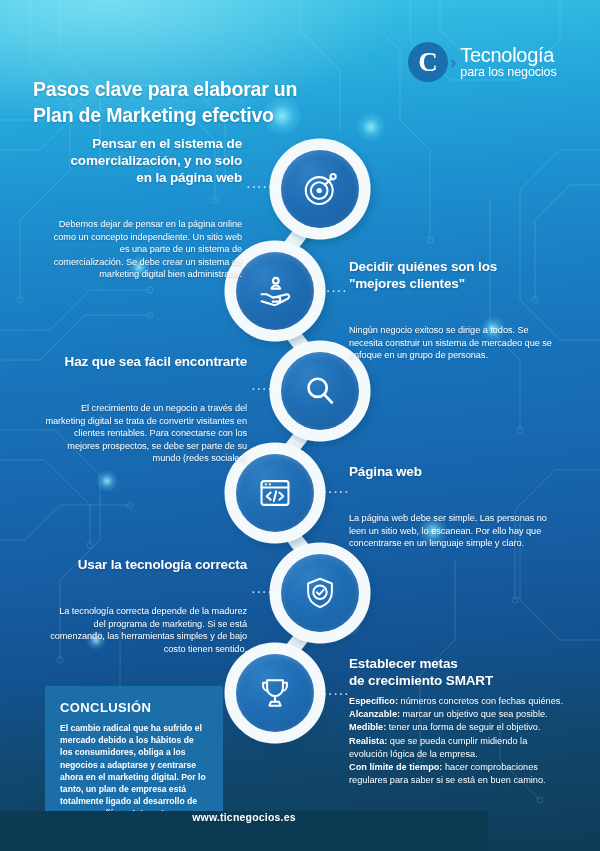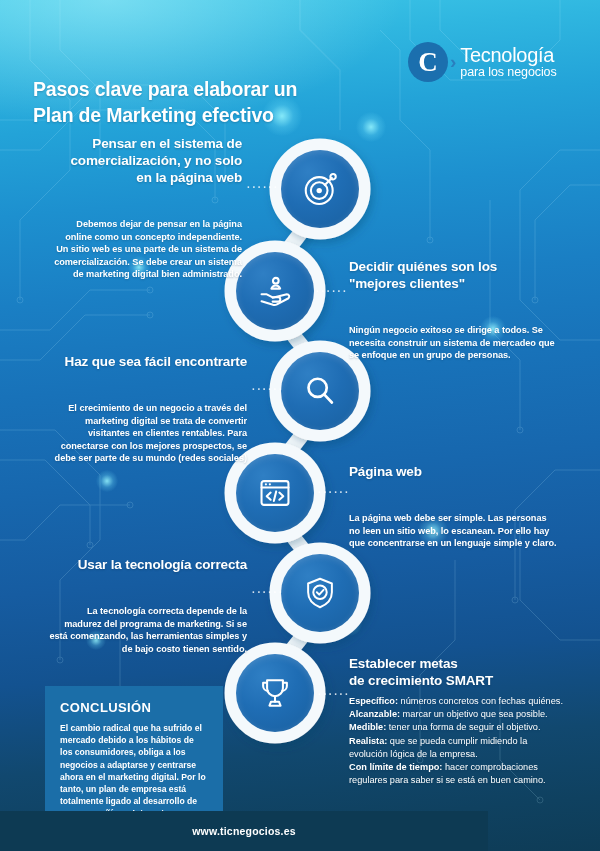--- a/index.html
+++ b/index.html
@@ -82,21 +82,21 @@
   .node svg { width: 38px; height: 38px; }
 
   
   .blk { position: absolute; color: #fff; }
   .blk h3 {
     font-size: 13.5px; font-weight: bold; line-height: 17px;
     margin-bottom: 6px; letter-spacing: -0.15px;
     text-shadow: 0 1px 2px rgba(0,40,70,.3);
   }
   .blk p {
-    font-size: 9.2px; font-weight: bold; line-height: 12.6px;
+    font-size: 9.2px; font-weight: normal; line-height: 12.6px;
     letter-spacing: -0.05px;
     text-shadow: 0 1px 2px rgba(0,40,70,.25);
     margin-top: 32px;
   }
   .blk.right { text-align: left; }
   .blk.left  { text-align: right; }
 
   .dots { position: absolute; letter-spacing: 2.6px; color: rgba(255,255,255,.82); font-size: 10px; font-weight: bold; }
 
   
@@ -111,21 +111,21 @@
     padding: 14px 15px 0 15px;
     color: #fff;
   }
   .conclusion h4 { font-size: 13px; font-weight: bold; letter-spacing: .4px; margin-bottom: 7px; }
   .conclusion p { font-size: 8.6px; font-weight: bold; line-height: 12.2px; }
 
   
   .footer {
     position: absolute; left: 0; bottom: 0; width: 488px; height: 40px;
     background: #0d3a53;
-    display: flex; align-items: center; justify-content: center;
+    display: flex; align-items: flex-start; justify-content: center;
   }
   .footer span { color: #fff; font-size: 10.5px; font-weight: bold; letter-spacing: .2px; }
 </style>
 </head>
 <body>
 
 <div class="poster">
 
   <svg class="circuit" viewBox="0 0 600 851" preserveAspectRatio="none">
     <g stroke="#bfefff" stroke-width="1" fill="none" opacity="0.55">

